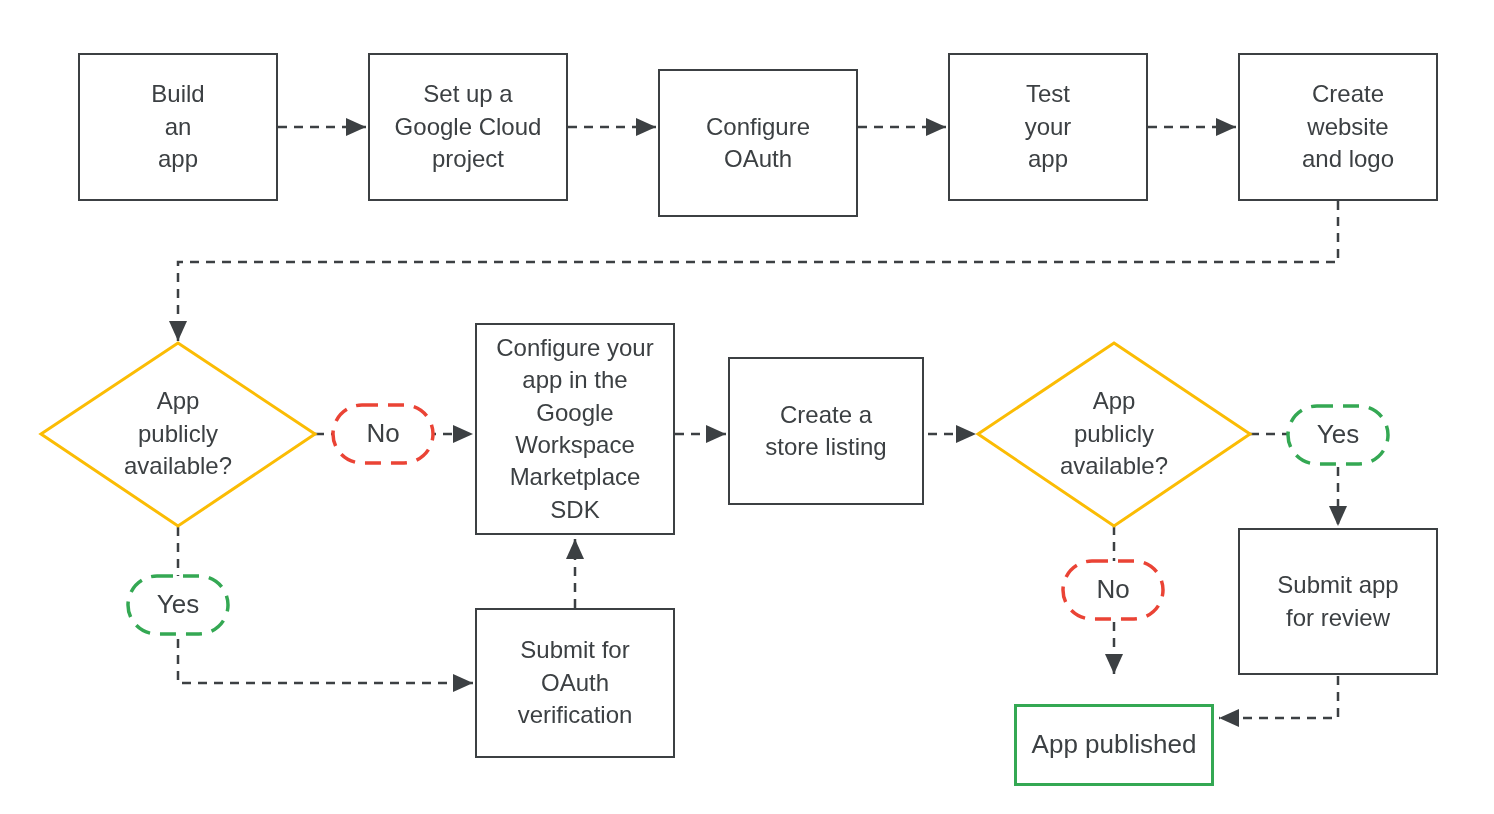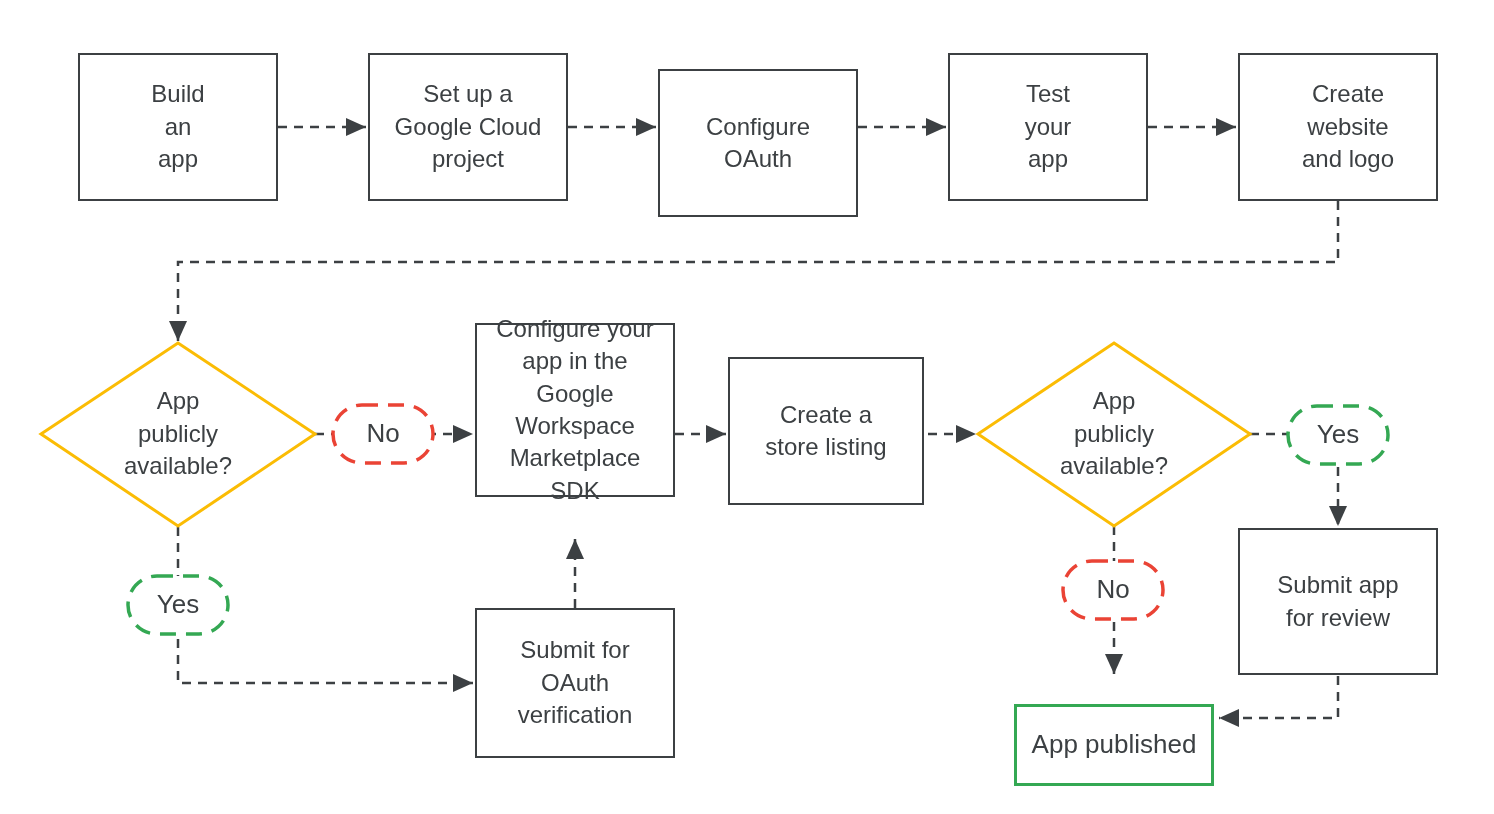--- a/index.html
+++ b/index.html
@@ -55,21 +55,21 @@
     background: transparent;
     pointer-events: none;
   }
   
   .n-build   { left: 78px;   top: 53px;  width: 200px; height: 148px; }
   .n-cloud   { left: 368px;  top: 53px;  width: 200px; height: 148px; text-align: center; }
   .n-oauth   { left: 658px;  top: 69px;  width: 200px; height: 148px; }
   .n-test    { left: 948px;  top: 53px;  width: 200px; height: 148px; }
   .n-website { left: 1238px; top: 53px;  width: 200px; height: 148px; padding-left: 20px; }
   
-  .n-sdk     { left: 475px;  top: 323px; width: 200px; height: 174px; }
+  .n-sdk     { left: 475px;  top: 323px; width: 200px; height: 212px; }
   .n-store   { left: 728px;  top: 357px; width: 196px; height: 148px; text-align: center; }
   .n-suboauth{ left: 475px;  top: 608px; width: 200px; height: 150px; }
   .n-subrev  { left: 1238px; top: 528px; width: 200px; height: 147px; }
   .n-pub     { left: 1014px; top: 704px; width: 200px; height: 82px;
                border: 3px solid #34A853; font-size: 26px; }
   
   .l-d1 { left: 58px;   top: 359px; width: 240px; height: 150px; }
   .l-d2 { left: 994px;  top: 359px; width: 240px; height: 150px; }
   
   .l-no1  { left: 333px;  top: 404px; width: 100px; height: 60px; font-size: 26px; }

